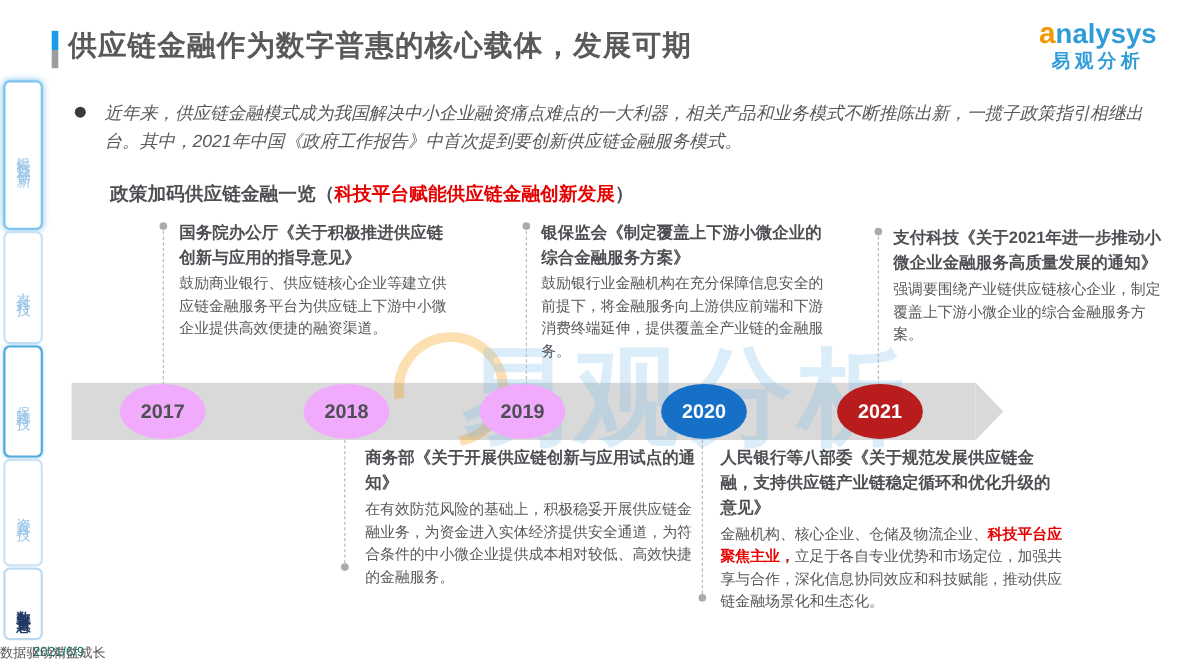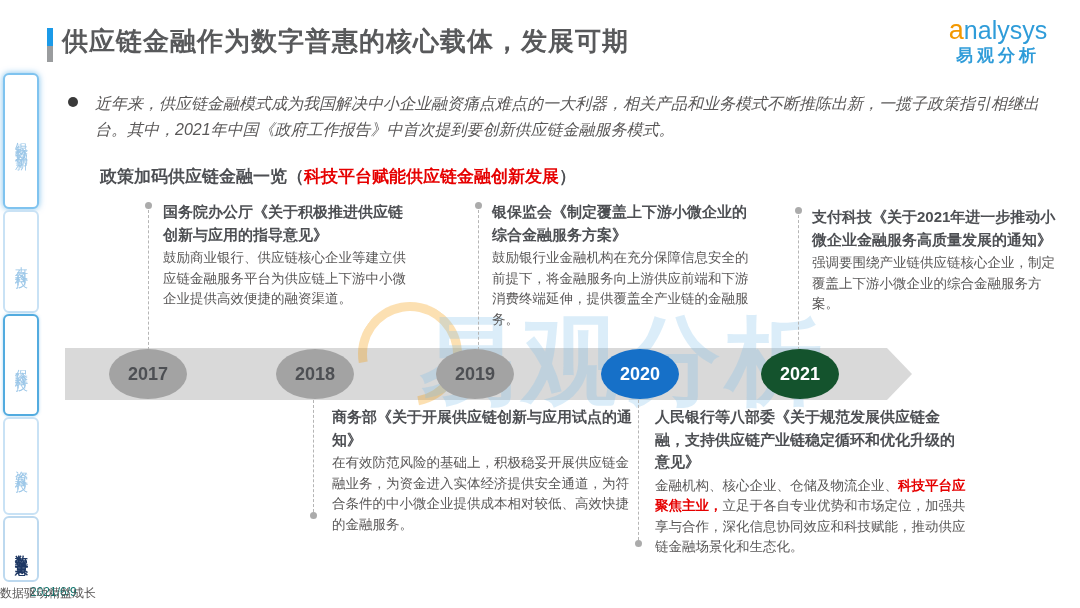--- a/index.html
+++ b/index.html
@@ -17,40 +17,40 @@
     font-size:13px;color:#9CC7E8;letter-spacing:3px;z-index:4;
   }
   .tab-glow{border-color:#7FC3EF;box-shadow:0 0 6px rgba(80,170,230,.75);}
   .tab-strong{border-color:#52ABDF;box-shadow:0 0 3px rgba(80,170,230,.5);}
   .tab-active{border-color:#BDD9EF;color:#1F3864;font-weight:bold;letter-spacing:2px;}
   
   .accent-bar{left:47px;top:28px;width:6px;height:34px;
     background:linear-gradient(#1B9AE8 0 52%,#9A9C9E 52% 100%);z-index:4;}
   .page-title{left:62px;top:24px;font-size:26px;font-weight:bold;color:#58595B;z-index:4;letter-spacing:1px;}
   .logo{left:930px;top:16px;width:136px;text-align:center;z-index:4;line-height:1.1;}
-  .logo-brand{font-size:25px;font-weight:normal;color:#2F9CD9;letter-spacing:0;}
+  .logo-brand{font-size:25px;font-weight:bold;color:#2F9CD9;letter-spacing:0;}
   .logo-a{color:#F39800;font-size:27px;}
   .logo-cn{font-size:17px;font-weight:bold;color:#2F9CD9;letter-spacing:4px;margin-top:1px;}
   
   .bullet-dot{left:68px;top:97px;width:10px;height:10px;border-radius:50%;background:#3a3a3a;z-index:4;}
   .bullet-text{left:95px;top:91px;width:958px;font-size:16px;line-height:1.65;color:#595757;z-index:4;font-style:italic;}
   
   .section-heading{left:100px;top:165px;width:950px;text-align:left;font-size:17px;font-weight:bold;color:#4D4F53;z-index:4;}
   .red{color:#E60000;}
   
   .band{left:65px;top:348px;width:822px;height:52px;background:#D9D9D9;z-index:1;}
   .band-arrow{left:887px;top:348px;width:0;height:0;z-index:1;
     border-top:26px solid transparent;border-bottom:26px solid transparent;border-left:25px solid #D9D9D9;}
   .year{
     position:absolute;top:349px;width:78px;height:50px;border-radius:50%;
-    background:#a3a3a3;color:#4D4F53;font-size:18px;font-weight:bold;
+    background:#f0abfc;color:#4D4F53;font-size:18px;font-weight:bold;
     line-height:50px;text-align:center;z-index:3;
   }
   .year-blue{background:#1670C8;color:#fff;}
-  .year-red{background:#14532d;color:#fff;}
+  .year-red{background:#b91c1c;color:#fff;}
   
   .dash{position:absolute;width:0;border-left:1px dashed #B5B5B5;z-index:2;}
   .dot{position:absolute;width:7px;height:7px;border-radius:50%;background:#ABABAB;z-index:2;}
   
   .block{position:absolute;z-index:4;}
   .block-title{font-size:15px;font-weight:bold;color:#4D4F53;line-height:1.5;}
   .block-body{font-size:13.5px;color:#595757;line-height:1.52;margin-top:2px;}
   .red-bold{color:#E60000;font-weight:bold;}
   
   .watermark{left:340px;top:280px;width:460px;z-index:2;pointer-events:none;}

